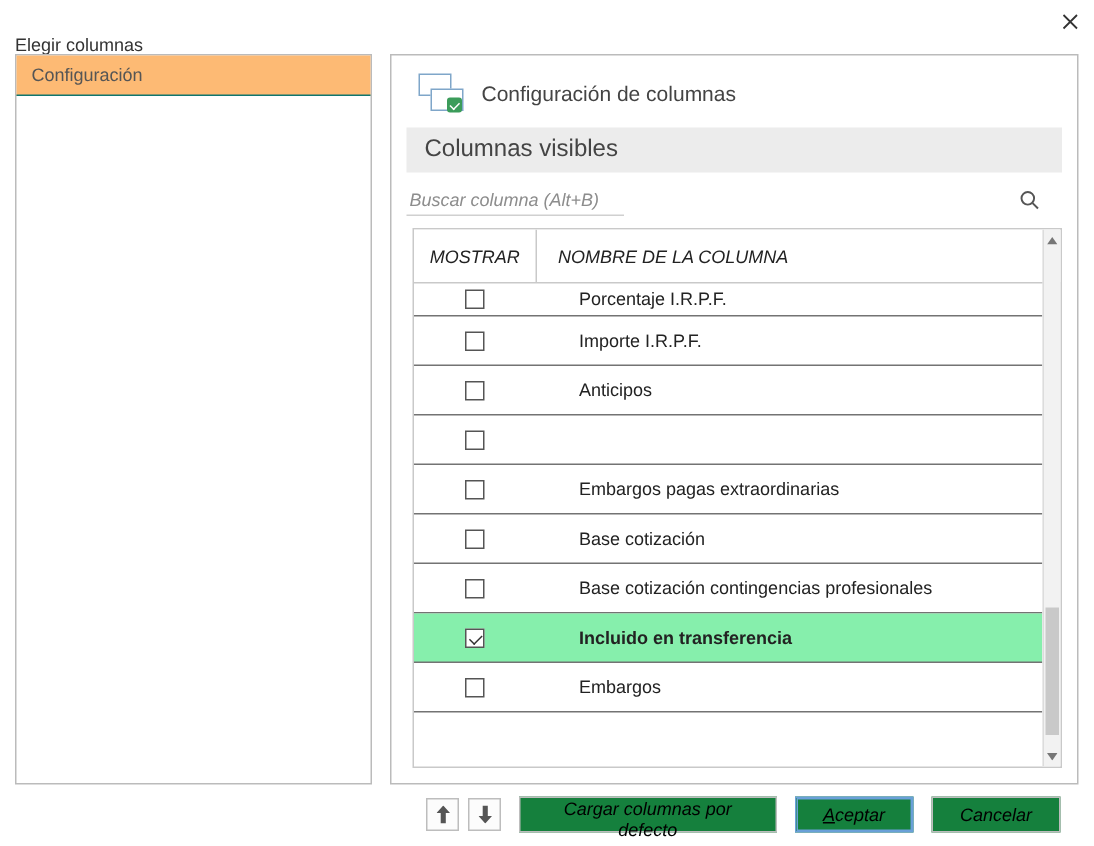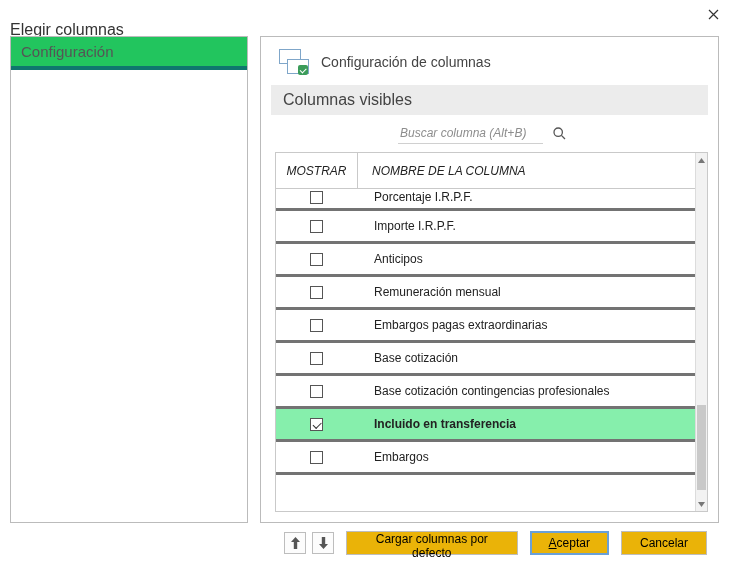--- a/index.html
+++ b/index.html
@@ -1,70 +1,70 @@
 <!DOCTYPE html>
 <html><head>
 <meta charset="utf-8">
 <style>
   * { box-sizing: border-box; font-family: "Segoe UI", Tahoma, sans-serif; }
   html, body { margin: 0; padding: 0; }
   body { width: 729px; height: 564px; background: #fff; color: #222; font-size: 12px; }
 
   .titlebar { display: flex; align-items: center; justify-content: space-between; height: 28px; padding: 0 10px; }
-  .titlebar .title { font-size: 16px; color: #333; margin-top: 32px; }
+  .titlebar .title { font-size: 12px; color: #333; margin-top: 32px; }
   .titlebar .close { width: 12px; height: 12px; display: flex; align-items: center; justify-content: center; cursor: pointer; }
 
   .body { padding: 8px 10px 6px 10px; }
   .panels { display: flex; gap: 12px; }
 
   .left-pane { width: 238px; height: 487px; border: 1px solid #bbb; background: #fff; }
-  .left-item { background: #22c55e; border-bottom: 4px solid #0f766e; padding: 6px 10px; font-size: 15px; color: #555; }
+  .left-item { background: #fdba74; border-bottom: 1px solid #0f766e; padding: 6px 10px; font-size: 12px; color: #555; }
 
   .right-pane { flex: 1; height: 487px; border: 1px solid #bbb; background: #fff; padding: 12px 10px 10px 10px; display: flex; flex-direction: column; }
 
   .header-row { display: flex; align-items: center; gap: 12px; padding: 0 6px 10px 6px; }
   .header-icon { width: 32px; height: 26px; position: relative; }
   .header-icon .rect-a { position:absolute; left:2px; top:0; width:22px; height:15px; border:1.3px solid #7fa6c9; background:#fff; }
   .header-icon .rect-b { position:absolute; left:10px; top:10px; width:22px; height:15px; border:1.3px solid #7fa6c9; background:#fff; }
   .header-icon .check { position:absolute; right:1px; bottom:0; width:10px; height:10px; border-radius:2px; background:#3b9c5a; }
   .header-icon .check::after { content:""; position:absolute; left:2px; top:3px; width:5px; height:2.5px; border-left:1.5px solid #fff; border-bottom:1.5px solid #fff; transform:rotate(-45deg); }
   .header-title { font-size: 14px; color: #444; }
 
   .section-bar { background: #ececec; padding: 6px 12px; font-size: 16px; color: #444; margin: 0 0 8px 0; }
 
-  .search-row { display: flex; justify-content: center; align-items: center; gap: 6px; padding: 0 12px 8px 0; }
+  .search-row { display: flex; justify-content: space-between; align-items: center; gap: 6px; padding: 0 12px 8px 0; }
   .search-input { width: 145px; border: none; border-bottom: 1px solid #d0d0d0; padding: 3px 2px; font-size: 12px; color: #444; font-style: italic; outline: none; }
   .search-input::placeholder { color: #8d8d8d; font-style: italic; }
   .search-btn { width: 20px; height: 20px; display: flex; align-items: center; justify-content: center; cursor: pointer; }
 
   .table-wrap { position: relative; border: 1px solid #c9c9c9; margin-left: 4px; flex: 1; overflow: hidden; }
   .thead { display: flex; height: 36px; border-bottom: 1px solid #c9c9c9; background: #fff; }
   .thead .col { display: flex; align-items: center; padding: 0 14px; font-size: 12px; color: #222; font-style: italic; }
   .col-show { width: 82px; border-right: 1px solid #c9c9c9; justify-content:center; }
   .col-name { flex: 1; }
 
   .tbody { position: absolute; top:36px; left:0; right:12px; bottom:0; overflow: hidden; }
-  .row { display: flex; align-items: center; height: 33px; border-bottom: 3px solid #737373; }
+  .row { display: flex; align-items: center; height: 33px; border-bottom: 1px solid #737373; gap: 12px; }
   .row:first-child { height: 22px; } 
   .row .col-show { width:82px; border-right:1px solid rgba(0,0,0,0); display:flex; justify-content:center; }
   .row .col-name { padding: 0 16px; }
   .row.checked { background: #86efac; font-weight: bold; }
 
   .cb { width: 13px; height: 13px; border: 1px solid #555; background: #fff; cursor: pointer; position: relative; }
   .cb.ck::after { content:""; position:absolute; left:2px; top:3px; width:7px; height:3.5px; border-left:1.6px solid #333; border-bottom:1.6px solid #333; transform:rotate(-45deg); }
 
   .vscroll { position:absolute; top:0; right:0; bottom:0; width:12px; background:#f2f2f2; border-left:1px solid #dcdcdc; }
   .vscroll .arrow { height:14px; display:flex; align-items:center; justify-content:center; font-size:8px; color:#666; cursor:pointer; }
   .vscroll .track { position:absolute; top:14px; bottom:14px; left:0; right:0; }
   .vscroll .thumb { position:absolute; left:1px; right:1px; background:#c9c9c9; cursor:pointer; }
 
   .footer { display:flex; align-items:center; justify-content:flex-end; gap:12px; padding: 8px 12px 0 12px; }
   .footer-left { display:flex; gap:6px; margin-right:auto; margin-left:262px; }
   .sq-btn { width:22px; height:22px; border:1px solid #bdbdbd; background:#fcfcfc; display:flex; align-items:center; justify-content:center; cursor:pointer; }
-  .btn { height:24px; border:1px solid #bdbdbd; background:#eab308; padding:0 18px; font-size:12px; cursor:pointer; }
+  .btn { height:24px; border:1px solid #bdbdbd; background:#15803d; padding:0 18px; font-size:12px; cursor:pointer;font-style:italic; }
   .btn u { text-decoration: underline; }
   .btn.default { border-color:#6aa0d8; box-shadow: 0 0 0 1px #6aa0d8 inset; }
 </style>
 </head>
 <body>
 
 <div class="titlebar">
   <span class="title">Elegir columnas</span>
   <span class="close">
     <svg width="11" height="11" viewBox="0 0 11 11">
@@ -126,21 +126,20 @@
             <div class="row">
               <div class="col-show">
                 <span class="cb"></span>
               </div>
               <div class="col-name">Anticipos</div>
             </div>
             <div class="row">
               <div class="col-show">
                 <span class="cb"></span>
               </div>
-              <div class="col-name">Remuneración mensual</div>
             </div>
             <div class="row">
               <div class="col-show">
                 <span class="cb"></span>
               </div>
               <div class="col-name">Embargos pagas extraordinarias</div>
             </div>
             <div class="row">
               <div class="col-show">
                 <span class="cb"></span>

